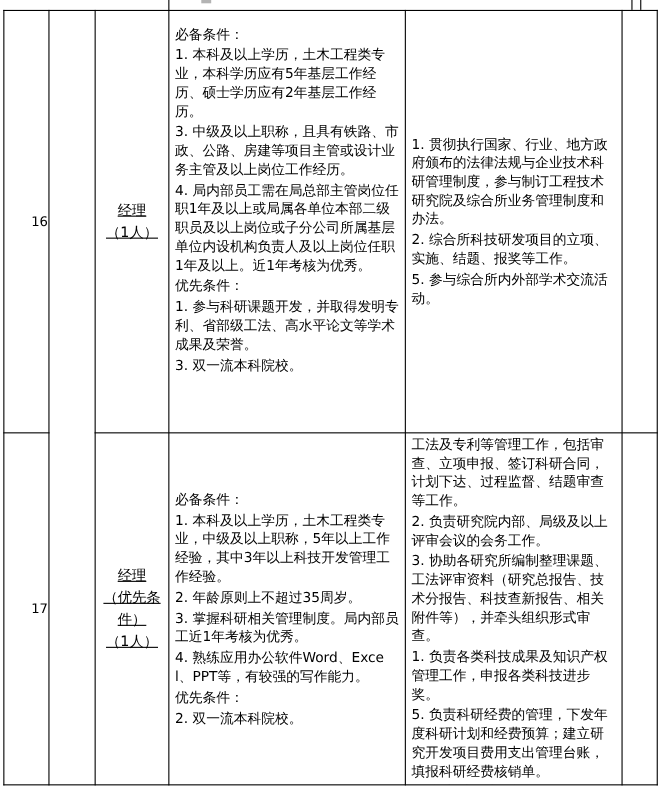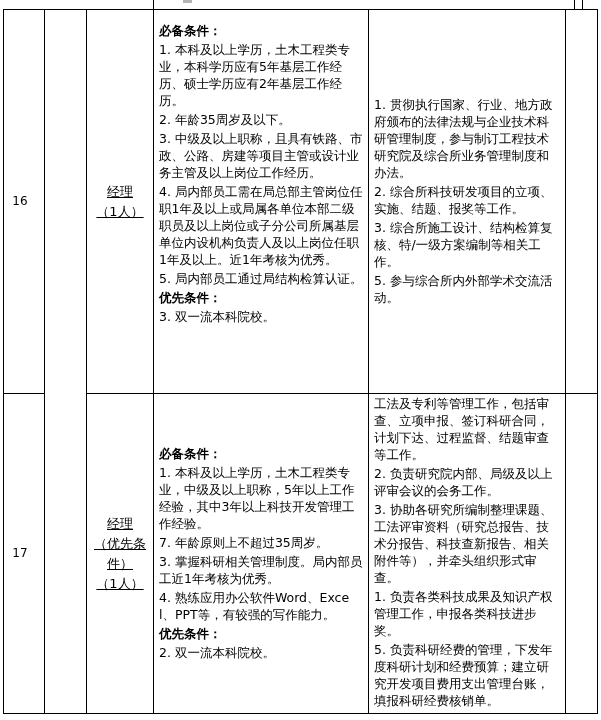--- a/index.html
+++ b/index.html
@@ -10,29 +10,29 @@
   }
   .ln{position:absolute; background:#000;}
   .v{width:1px;}
   .h{height:1px;}
   .artifact{position:absolute; background:#b3b3b3;}
   .cell{
     position:absolute; overflow:hidden; display:flex; flex-direction:column;
     font-size:12.5px; line-height:17px; box-sizing:border-box;
   }
   .cell p{margin:0 0 2px 0; word-break:break-all; text-align:left;}
-  .cell p.h-label{font-weight:bold;}
+  .cell p.h-label{font-weight:normal;}
   .center{align-items:center; justify-content:center; text-align:center;}
   .vcenter{justify-content:center;}
   .num{font-size:12px;}
   .pos{font-size:13px; line-height:20px;}
   
   .r16{top:10px; height:383px;}
   .r17{top:394px; height:319px;}
-  .c1{left:0; width:40px;}
+  .c1{left:16px; width:40px;}
   .c2{left:45px; width:41px;}
   .c3{left:87px; width:66px;text-decoration:underline;}
   .c4{left:154px; width:214px; padding:12px 5px 4px 5px;}
   .c5{left:369px; width:196px; padding:4px 5px;}
   .c6{left:566px; width:31px;}
   .r17.c4{padding-top:4px;}
 </style>
 </head>
 <body>
 
@@ -59,48 +59,46 @@
     <span class="num">16</span>
   </div>
   <div class="cell r16 c2 center"></div>
   <div class="cell r16 c3 center pos">
     <span>经理</span>
     <span>（1人）</span>
   </div>
   <div class="cell r16 c4">
     <p class="h-label">必备条件：</p>
     <p>1. 本科及以上学历，土木工程类专业，本科学历应有5年基层工作经历、硕士学历应有2年基层工作经历。</p>
-    <p>2. 年龄35周岁及以下。</p>
     <p>3. 中级及以上职称，且具有铁路、市政、公路、房建等项目主管或设计业务主管及以上岗位工作经历。</p>
     <p>4. 局内部员工需在局总部主管岗位任职1年及以上或局属各单位本部二级职员及以上岗位或子分公司所属基层单位内设机构负责人及以上岗位任职1年及以上。近1年考核为优秀。</p>
-    <p>5. 局内部员工通过局结构检算认证。</p>
     <p class="h-label">优先条件：</p>
+    <p>1. 参与科研课题开发，并取得发明专利、省部级工法、高水平论文等学术成果及荣誉。</p>
     <p>3. 双一流本科院校。</p>
   </div>
   <div class="cell r16 c5 vcenter">
     <p>1. 贯彻执行国家、行业、地方政府颁布的法律法规与企业技术科研管理制度，参与制订工程技术研究院及综合所业务管理制度和办法。</p>
     <p>2. 综合所科技研发项目的立项、实施、结题、报奖等工作。</p>
-    <p>3. 综合所施工设计、结构检算复核、特/一级方案编制等相关工作。</p>
     <p>5. 参与综合所内外部学术交流活动。</p>
   </div>
   <div class="cell r16 c6"></div>
 
   <div class="cell r17 c1 center">
     <span class="num">17</span>
   </div>
   <div class="cell r17 c2 center"></div>
   <div class="cell r17 c3 center pos">
     <span>经理</span>
     <span>（优先条件）</span>
     <span>（1人）</span>
   </div>
   <div class="cell r17 c4 vcenter">
     <p class="h-label">必备条件：</p>
     <p>1. 本科及以上学历，土木工程类专业，中级及以上职称，5年以上工作经验，其中3年以上科技开发管理工作经验。</p>
-    <p>7. 年龄原则上不超过35周岁。</p>
+    <p>2. 年龄原则上不超过35周岁。</p>
     <p>3. 掌握科研相关管理制度。局内部员工近1年考核为优秀。</p>
     <p>4. 熟练应用办公软件Word、Excel、PPT等，有较强的写作能力。</p>
     <p class="h-label">优先条件：</p>
     <p>2. 双一流本科院校。</p>
   </div>
   <div class="cell r17 c5 vcenter">
     <p>1. 负责各级（国家级、省部级、股份公司级、局级）科研课题、工法及专利等管理工作，包括审查、立项申报、签订科研合同，计划下达、过程监督、结题审查等工作。</p>
     <p>2. 负责研究院内部、局级及以上评审会议的会务工作。</p>
     <p>3. 协助各研究所编制整理课题、工法评审资料（研究总报告、技术分报告、科技查新报告、相关附件等），并牵头组织形式审查。</p>
     <p>1. 负责各类科技成果及知识产权管理工作，申报各类科技进步奖。</p>

